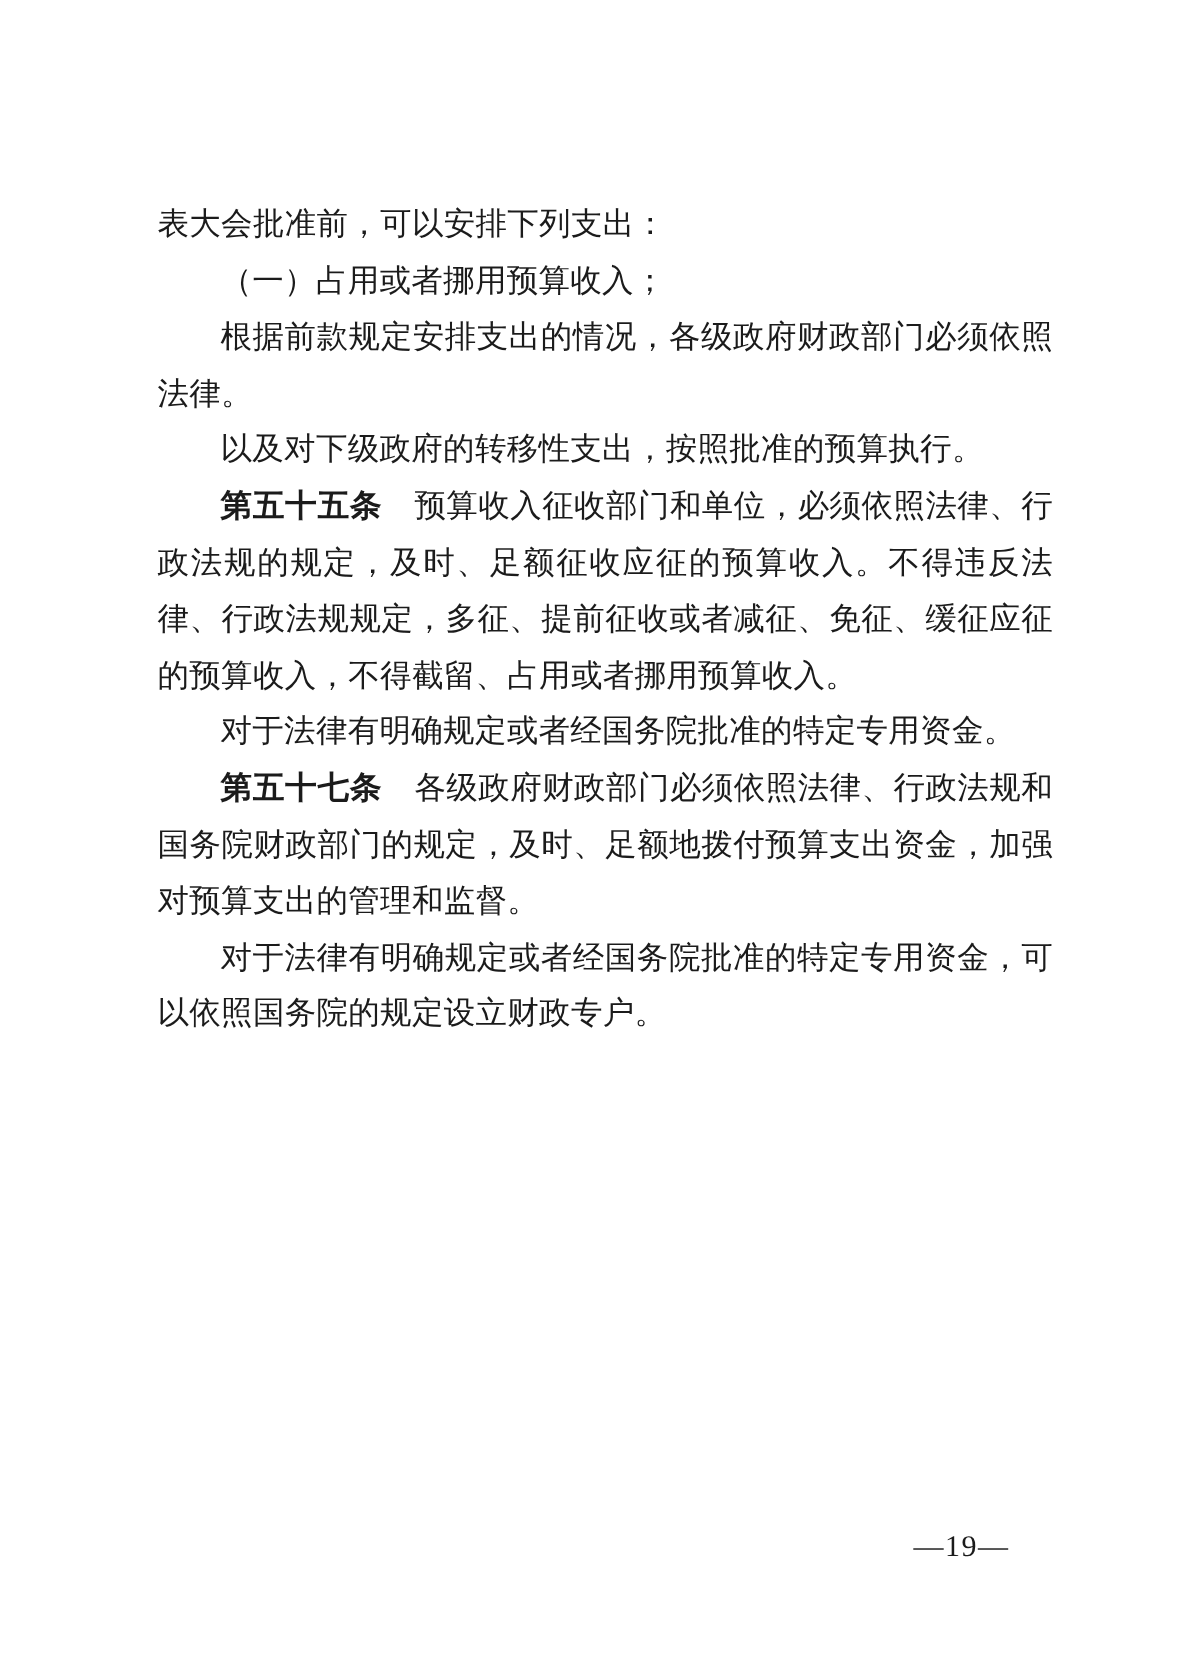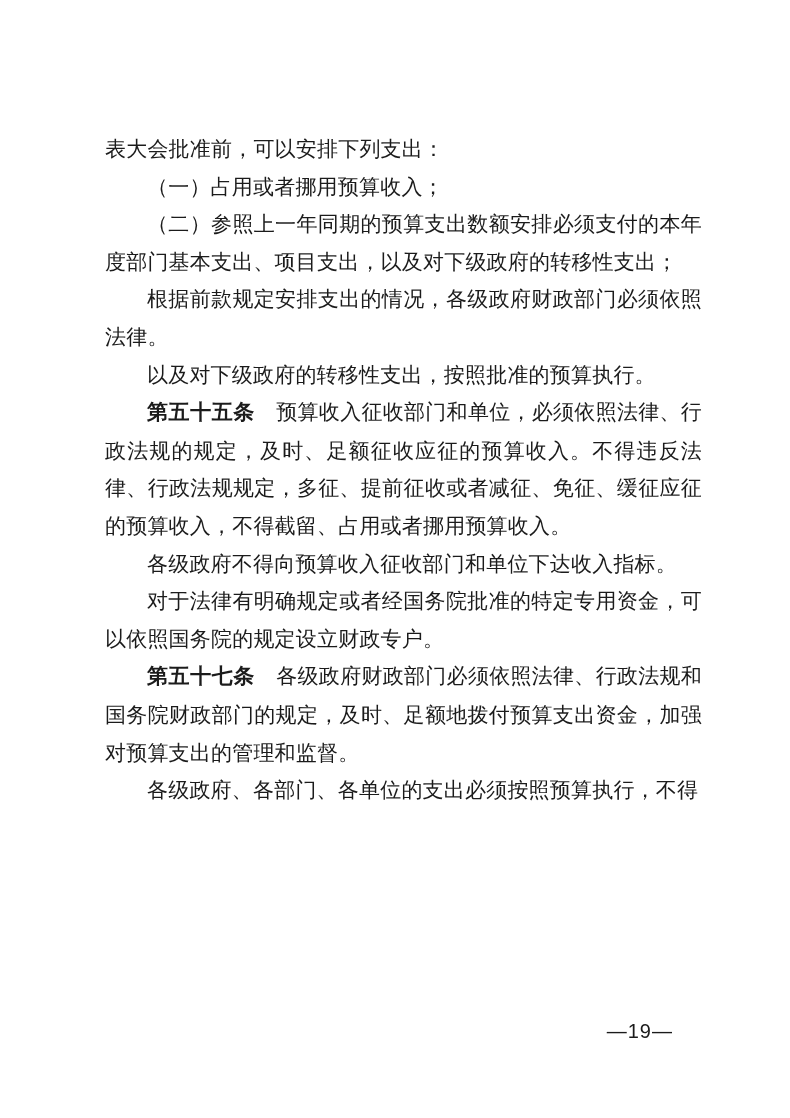--- a/index.html
+++ b/index.html
@@ -30,44 +30,42 @@
   .body-text p {
     margin: 0;
     padding: 0;
     text-indent: 2em;
   }
   .body-text p.flush {
     text-indent: 0;
   }
   .art-head {
     font-weight: bold;
-    font-family: Liberation Mono, monospace;
+    font-family: Liberation Serif, serif;
     letter-spacing: 0.5px;
   }
   .page-number {
     position: absolute;
     top: 1019px;
     right: 117px;
     font-size: 20px;
     line-height: 24px;
     letter-spacing: 1px;
     color: #1b1b1b;
-    font-family: Liberation Sans, sans-serif;
+    font-family: Liberation Serif, serif;
   }
 </style>
 </head>
 <body>
 
 <div class="page">
   <div class="body-text">
       <p class="flush">表大会批准前，可以安排下列支出：</p>
       <p>（一）占用或者挪用预算收入；</p>
-      <p>（二）参照上一年同期的预算支出数额安排必须支付的本年度部门基本支出、项目支出，以及对下级政府的转移性支出；</p>
       <p>根据前款规定安排支出的情况，各级政府财政部门必须依照法律。</p>
       <p>以及对下级政府的转移性支出，按照批准的预算执行。</p>
       <p><span class="art-head">第五十五条</span>　预算收入征收部门和单位，必须依照法律、行政法规的规定，及时、足额征收应征的预算收入。不得违反法律、行政法规规定，多征、提前征收或者减征、免征、缓征应征的预算收入，不得截留、占用或者挪用预算收入。</p>
-      <p>各级政府不得向预算收入征收部门和单位下达收入指标。</p>
+      <p>对于法律有明确规定或者经国务院批准的特定专用资金。</p>
+      <p><span class="art-head">第五十七条</span>　各级政府财政部门必须依照法律、行政法规和国务院财政部门的规定，及时、足额地拨付预算支出资金，加强对预算支出的管理和监督。</p>
       <p>对于法律有明确规定或者经国务院批准的特定专用资金，可以依照国务院的规定设立财政专户。</p>
-      <p><span class="art-head">第五十七条</span>　各级政府财政部门必须依照法律、行政法规和国务院财政部门的规定，及时、足额地拨付预算支出资金，加强对预算支出的管理和监督。</p>
-      <p>各级政府、各部门、各单位的支出必须按照预算执行，不得</p>
     </div>
   <div class="page-number">—19—</div>
 </div>
 
 </body></html>

